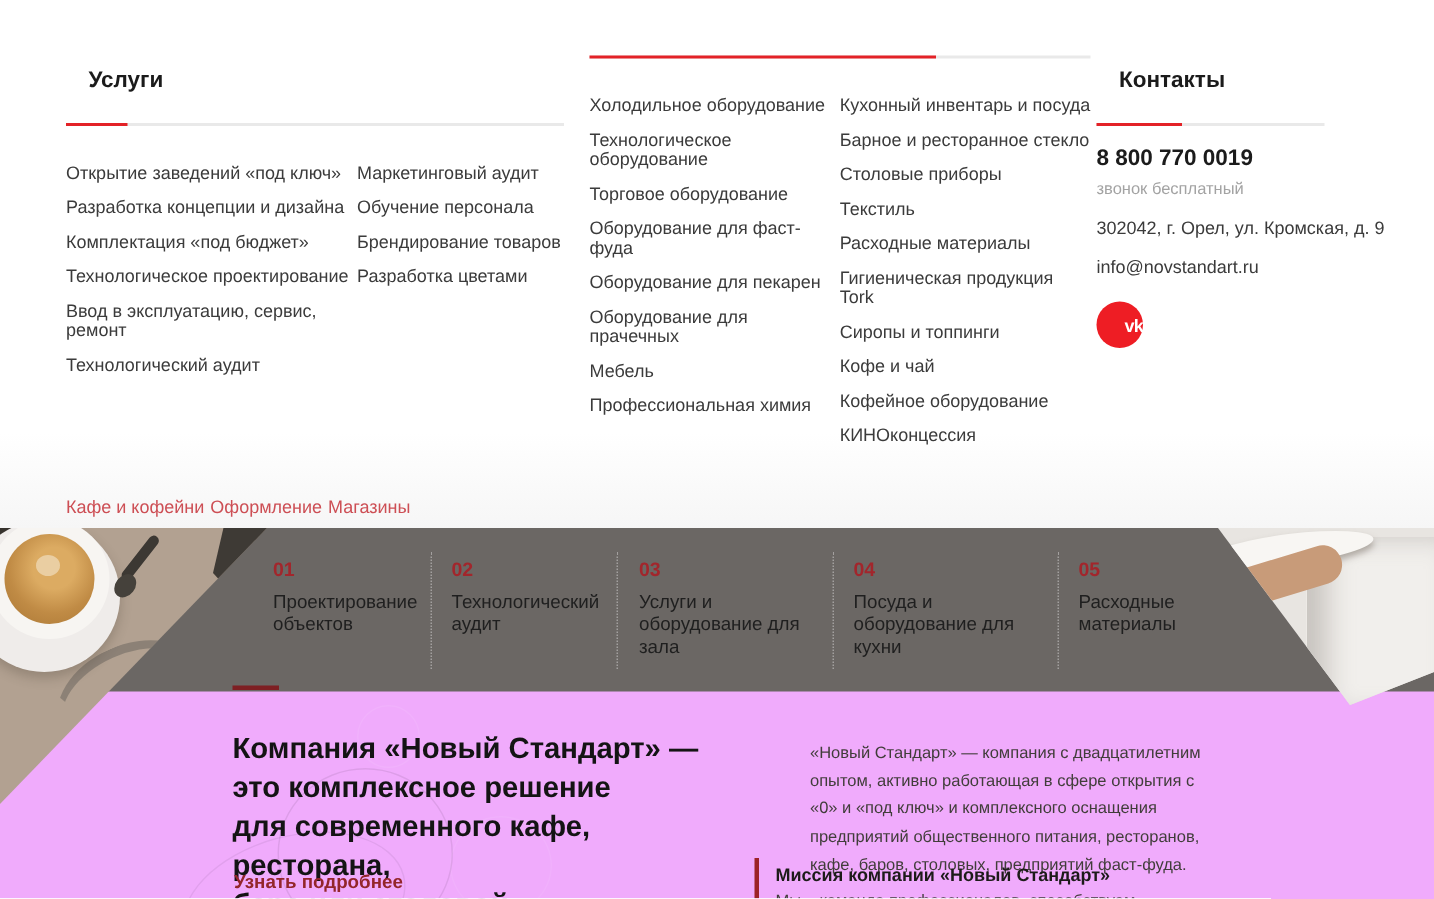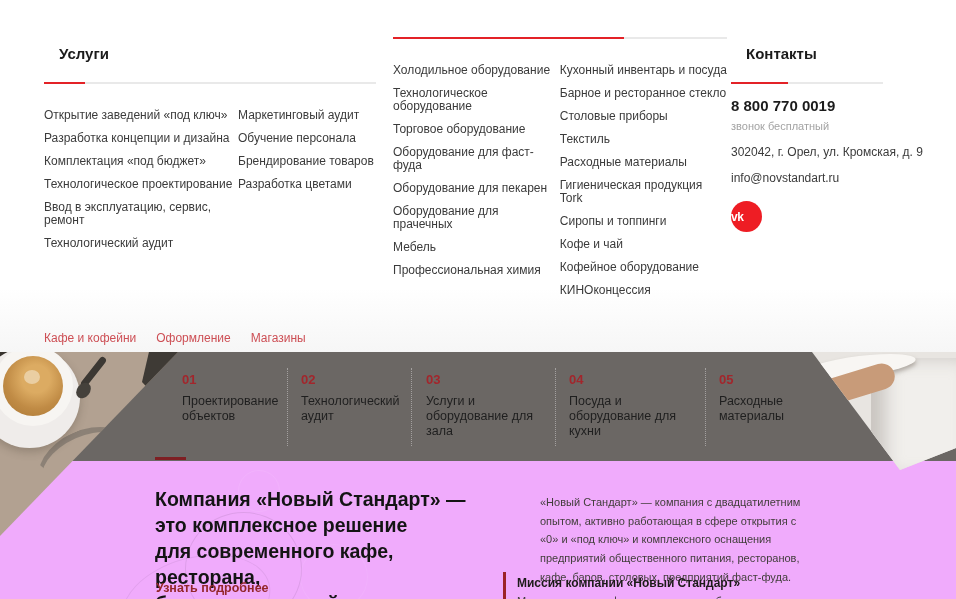--- a/index.html
+++ b/index.html
@@ -24,27 +24,27 @@
   .linkcols ul{list-style:none;margin:0;padding:0;}
   .linkcols ul li{font-size:12px;color:#3b3b3b;line-height:13px;margin-bottom:10px;cursor:pointer;}
   .col-services .linkcols ul:first-child{width:194px;}
   .col-equipment .linkcols ul:first-child{width:168px;}
 
   .phone{margin-top:13px;font-size:15px;font-weight:bold;color:#1b1b1b;}
   .phone-note{margin-top:6px;font-size:11px;color:#a3a3a3;}
   .address{margin-top:13px;font-size:12px;color:#3b3b3b;}
   .email{margin-top:12px;font-size:12px;color:#3b3b3b;}
   .vk-button{margin-top:16px;width:31px;height:31px;border-radius:50%;background:#ee1d24;
-             display:flex;align-items:center;justify-content:flex-start;cursor:pointer;}
+             display:flex;align-items:center;justify-content:flex-end;cursor:pointer;}
   .vk-button span{color:#ffffff;font-weight:bold;font-size:12px;letter-spacing:-0.5px;
                   font-family:"Liberation Sans",sans-serif;text-transform:lowercase;}
 
   .tabs{position:absolute;left:44px;top:331px;display:flex;}
   .tabs ul{list-style:none;display:flex;margin:0;padding:0;}
-  .tabs li{font-size:12px;color:#cd4f55;margin-right:20px;cursor:pointer;}
+  .tabs li{font-size:12px;color:#cd4f55;margin-right:4px;cursor:pointer;}
 
   
   .bottomzone{position:absolute;left:0;top:352px;width:956px;height:247px;
               background:#f0abfc;overflow:hidden;}
   .band{position:absolute;left:0;top:0;width:956px;height:109px;background:#6b6764;z-index:1;}
 
   
   .photo-left{position:absolute;left:0;top:0;width:200px;height:188px;z-index:2;
               clip-path:polygon(0 0,178px 0,0 184px);background:#b2a191;overflow:hidden;}
   .pl-dark-corner{position:absolute;left:0;top:0;width:42px;height:32px;background:#37332e;

